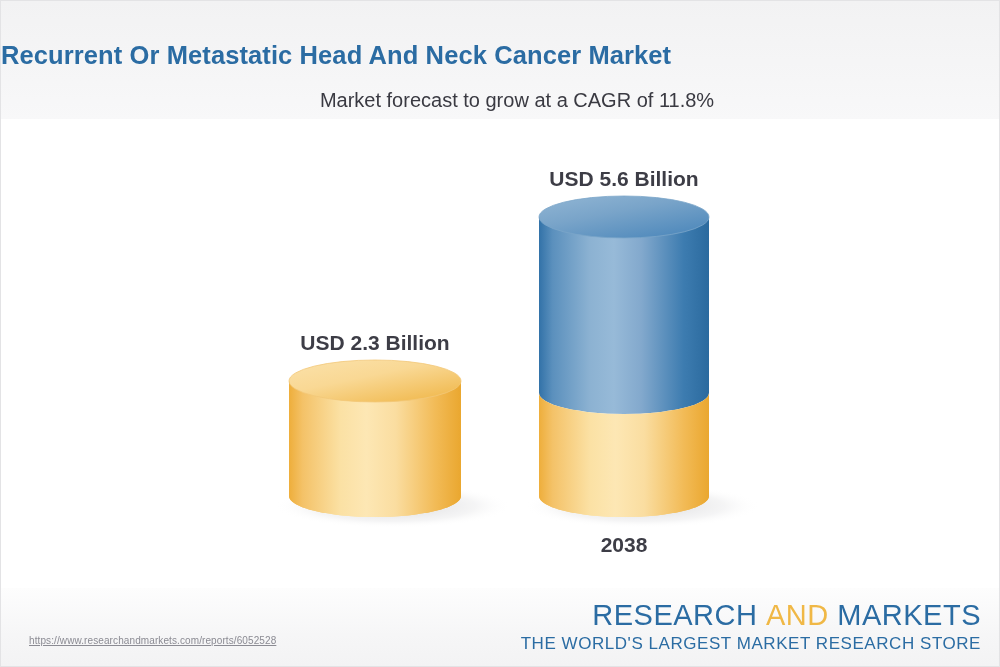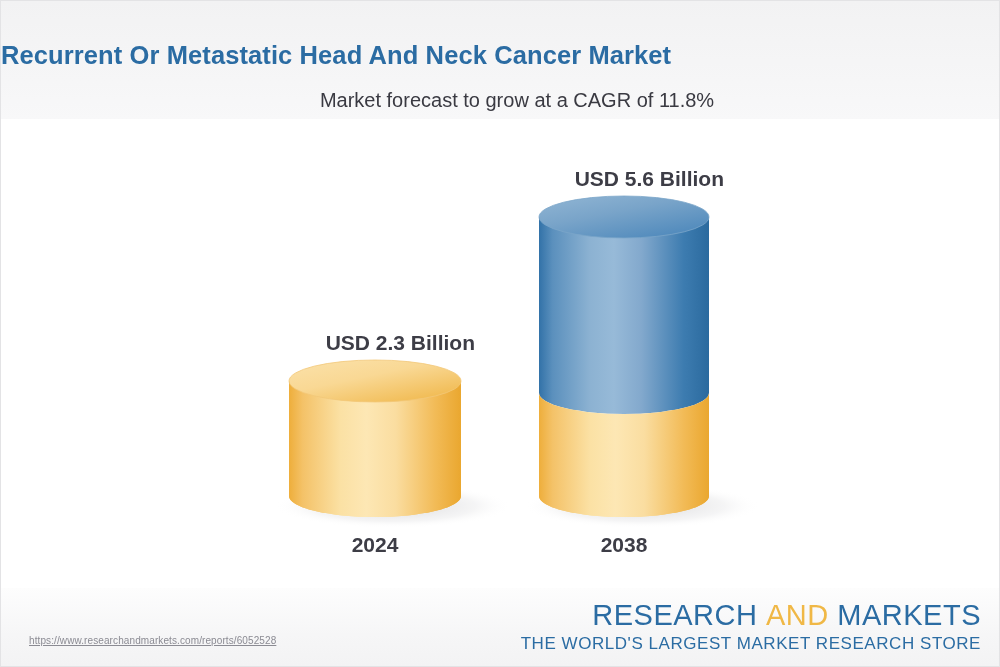--- a/index.html
+++ b/index.html
@@ -72,21 +72,21 @@
   .chart {
     position: absolute;
     left: 0;
     top: 0;
     width: 1000px;
     height: 667px;
   }
 
   .value-label {
     position: absolute;
-    text-align: right;
+    text-align: center;
     font-size: 21px;
     font-weight: bold;
     color: #3d3d46;
     white-space: nowrap;
   }
   .cat-label {
     position: absolute;
     text-align: center;
     font-size: 21px;
     font-weight: bold;
@@ -206,21 +206,20 @@
 
       <ellipse cx="623" cy="495" rx="85" ry="21" fill="url(#gradYellowBody)"></ellipse>
 
       <path d="M538,392 A85,21 0 0 0 708,392 L708,495 A85,21 0 0 1 538,495 Z" fill="url(#gradYellowBody)"></path>
     </g>
   </svg>
 
   <div class="value-label" style="left:274px; top:330px; width:200px;">USD 2.3 Billion</div>
   <div class="value-label" style="left:523px; top:166px; width:200px;">USD 5.6 Billion</div>
 
-  <div class="cat-label" style="left:274px; top:532px; width:200px;">2024</div>
   <div class="cat-label" style="left:523px; top:532px; width:200px;">2038</div>
 
   <div class="url">https://www.researchandmarkets.com/reports/6052528</div>
 
   <div class="logo">
     <div class="logo-main"><span class="blue">RESEARCH</span><span>&nbsp;</span><span class="gold">AND</span><span>&nbsp;</span><span class="blue">MARKETS</span></div>
     <div class="logo-tag">THE WORLD'S LARGEST MARKET RESEARCH STORE</div>
   </div>
 
 </div>

